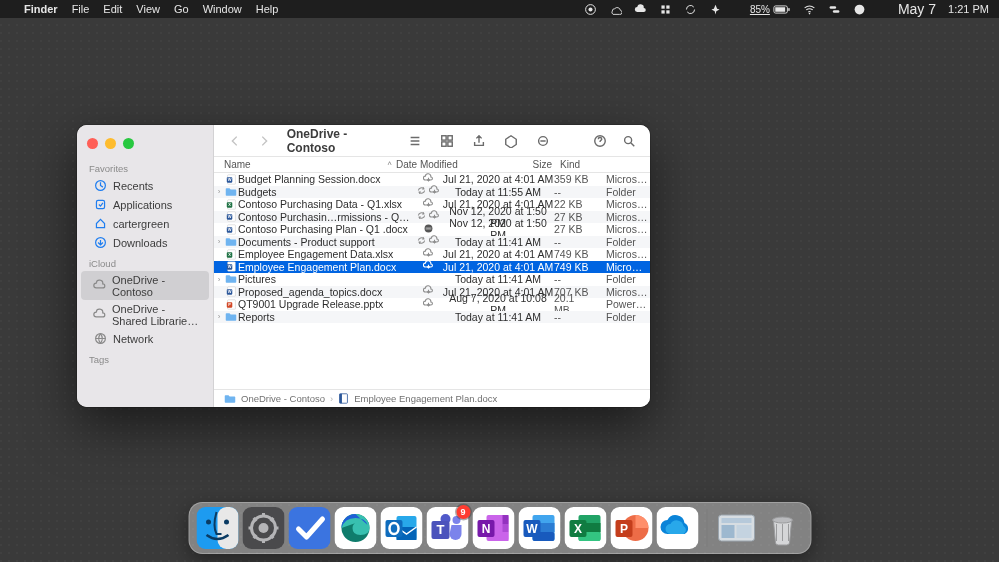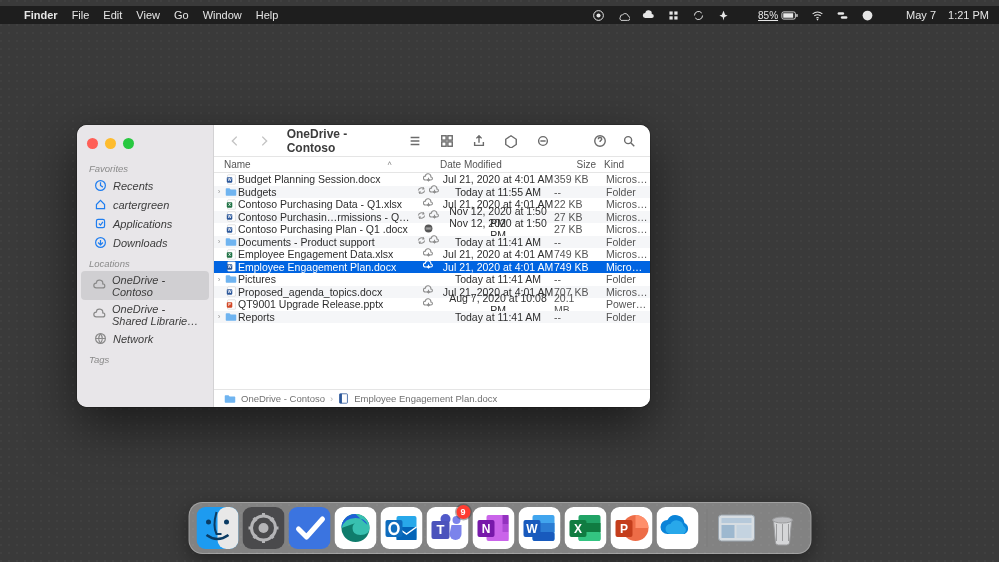--- a/index.html
+++ b/index.html
@@ -1,51 +1,51 @@
 <!DOCTYPE html>
 <html><head>
 <meta charset="utf-8">
 <style>
 * { margin: 0; padding: 0; box-sizing: border-box; font-family: -apple-system, "Helvetica Neue", Arial, sans-serif; -webkit-font-smoothing: antialiased; }
 body { width: 999px; height: 562px; background: #3a3a3a; overflow: hidden; position: relative; }
 .desktop-texture { position:absolute; inset:0; background-image: radial-gradient(circle at 1px 1px, rgba(255,255,255,.03) 1px, transparent 0); background-size: 8px 8px; }
 
 
-.menubar { position: absolute; top:6px; left:0; right:0; height:18px; background:#1e1e1e; display:flex; align-items:center; padding:0 10px; color:#e6e6e6; font-size:11px; }
+.menubar { position: absolute; top:0; left:0; right:0; height:18px; background:#1e1e1e; display:flex; align-items:center; padding:0 10px; color:#e6e6e6; font-size:11px; }
 .menubar .m-item { margin-right:14px; cursor:default; }
 .menubar .m-item.bold { font-weight:600; }
 .apple { font-size:13px; margin-right:14px; }
 .menubar .spacer { flex:1; }
 .status-ico { margin-left:12px; display:inline-flex; align-items:center; }
 .status-ico svg { width:13px; height:13px; fill:#e6e6e6; }
 .battery-txt { font-size:10px; margin-left:16px;text-decoration:underline; }
 
 
 .finder { position:absolute; left:77px; top:125px; width:573px; height:282px; background:#f5f5f5; border-radius:10px; box-shadow: 0 18px 50px rgba(0,0,0,.55), 0 0 0 1px rgba(0,0,0,.15); display:flex; overflow:hidden; }
-.sidebar { width:146px; height:100%; background:#e8e6e9; border-right:1px solid #d3d2d4; padding-top:4px;font-style:italic; }
+.sidebar { width:146px; height:100%; background:#e8e6e9; border-right:1px solid #d3d2d4; padding-top:4px; }
 .sb-top { height:28px; display:flex; align-items:center; padding-left:10px; gap:7px; }
 .traffic { width:11px; height:11px; border-radius:50%; }
 .t-red{background:#ff5f57;} .t-yel{background:#febc2e;} .t-grn{background:#28c840;}
 .sb-section { font-size:9.5px; color:#8a8a8a; padding:6px 10px 2px 12px; }
 .sb-item { font-size:11px; color:#3c3c3c; padding:2.5px 8px 2.5px 12px; display:flex; align-items:center; gap:6px; border-radius:4px; margin:0 4px; cursor:default;}
 .sb-item.sel { background:#d0cfd2; }
 .sb-ico { width:14px; height:14px; display:inline-flex; align-items:center; justify-content:center;}
 .sb-ico svg { width:13px; height:13px; fill:none; stroke:#1f7ef0; stroke-width:1.5; }
 .sb-ico.gray svg { stroke:#8a8a8a; }
 
 .maincol { flex:1; display:flex; flex-direction:column; background:#fff; }
 .toolbar { height:32px; display:flex; align-items:center; padding:0 10px; gap:8px; border-bottom:1px solid #e5e5e5; }
 .tb-btn { color:#6b6b6b; display:inline-flex; align-items:center; justify-content:center; width:22px; height:20px; border-radius:4px; }
 .tb-btn svg{ width:14px; height:14px; fill:none; stroke:#6b6b6b; stroke-width:1.6; }
 .tb-btn.disabled svg{ stroke:#c3c3c3;}
 .tb-title { font-size:12px; font-weight:600; color:#3c3c3c; margin-left:4px; margin-right:auto; }
 .tb-group { display:flex; gap:10px; align-items:center; }
 
 .header-row { display:flex; font-size:10px; color:#555; border-bottom:1px solid #e5e5e5; height:16px; align-items:center; padding-left:10px; }
-.col-name{ width:172px; } .col-mod{ width:112px;margin-left:44px; } .col-size{ width:52px; text-align:right; padding-right:8px;} .col-kind{width:44px;}
+.col-name{ width:172px; } .col-mod{ width:112px; } .col-size{ width:52px; text-align:right; padding-right:8px;} .col-kind{width:44px;}
 .header-row .col-name { position:relative; }
 .header-row .sort-caret { position:absolute; right:4px; color:#888; font-size:8px;}
 
 .filelist { flex:1; overflow:hidden; }
 .file-row { display:flex; align-items:center; font-size:10.5px; color:#2d2d2d; height:12.5px; padding-left:0; position:relative; }
 .file-row:nth-child(even){ background:#f5f6f8; }
 .file-row.selected{ background:#0064e1; color:#fff; }
 .file-row.selected .cloud svg{ stroke:#fff; }
 .chev-cell{ width:10px; text-align:center; color:#9a9a9a; font-size:8px;}
 .file-row.selected .chev-cell{color:#cfe2ff;}
@@ -132,21 +132,21 @@
       <svg viewBox="0 0 16 16">
         <rect x="2" y="4" width="8" height="3" rx="1.5" fill="#e6e6e6"></rect>
         <rect x="6" y="9" width="8" height="3" rx="1.5" fill="#e6e6e6"></rect>
       </svg>
     </span>
   <span class="status-ico">
       <svg viewBox="0 0 16 16">
         <circle cx="8" cy="8" r="6" fill="#e6e6e6"></circle>
       </svg>
     </span>
-  <span class="status-ico" style="font-size:11px;padding-left:20px;">May 7</span>
+  <span class="status-ico" style="font-size:14px;padding-left:20px;">May 7</span>
   <span class="status-ico" style="font-size:11px;">1:21 PM</span>
 </div>
 
 <div class="finder">
   <div class="sidebar">
     <div class="sb-top">
       <div class="traffic t-red"></div>
       <div class="traffic t-yel"></div>
       <div class="traffic t-grn"></div>
     </div>
@@ -157,44 +157,44 @@
             <svg viewBox="0 0 16 16">
               <circle cx="8" cy="8" r="6"></circle>
               <path d="M8 4v4l3 2"></path>
             </svg>
           </span>
           <span>Recents</span>
         </div>
         <div class="sb-item">
           <span class="sb-ico ">
             <svg viewBox="0 0 16 16">
-              <path d="M3 8l5-5 5 5v5H3z"></path>
-            </svg>
-          </span>
-          <span>cartergreen</span>
+              <rect x="3" y="3" width="10" height="10" rx="2"></rect>
+              <path d="M6 8l2 2 3-4"></path>
+            </svg>
+          </span>
+          <span>Applications</span>
         </div>
         <div class="sb-item">
           <span class="sb-ico ">
             <svg viewBox="0 0 16 16">
-              <rect x="3" y="3" width="10" height="10" rx="2"></rect>
-              <path d="M6 8l2 2 3-4"></path>
-            </svg>
-          </span>
-          <span>Applications</span>
+              <path d="M3 8l5-5 5 5v5H3z"></path>
+            </svg>
+          </span>
+          <span>cartergreen</span>
         </div>
         <div class="sb-item">
           <span class="sb-ico ">
             <svg viewBox="0 0 16 16">
               <circle cx="8" cy="8" r="6"></circle>
               <path d="M8 5v5M5 8l3 3 3-3"></path>
             </svg>
           </span>
           <span>Downloads</span>
         </div>
-        <div class="sb-section">Locations</div>
+        <div class="sb-section">iCloud</div>
         <div class="sb-item sel">
           <span class="sb-ico gray">
             <svg viewBox="0 0 16 16">
               <path d="M4 11a3 3 0 010-6 4 4 0 018 1 2.5 2.5 0 010 5z"></path>
             </svg>
           </span>
           <span>OneDrive - Contoso</span>
         </div>
         <div class="sb-item">
           <span class="sb-ico gray">

